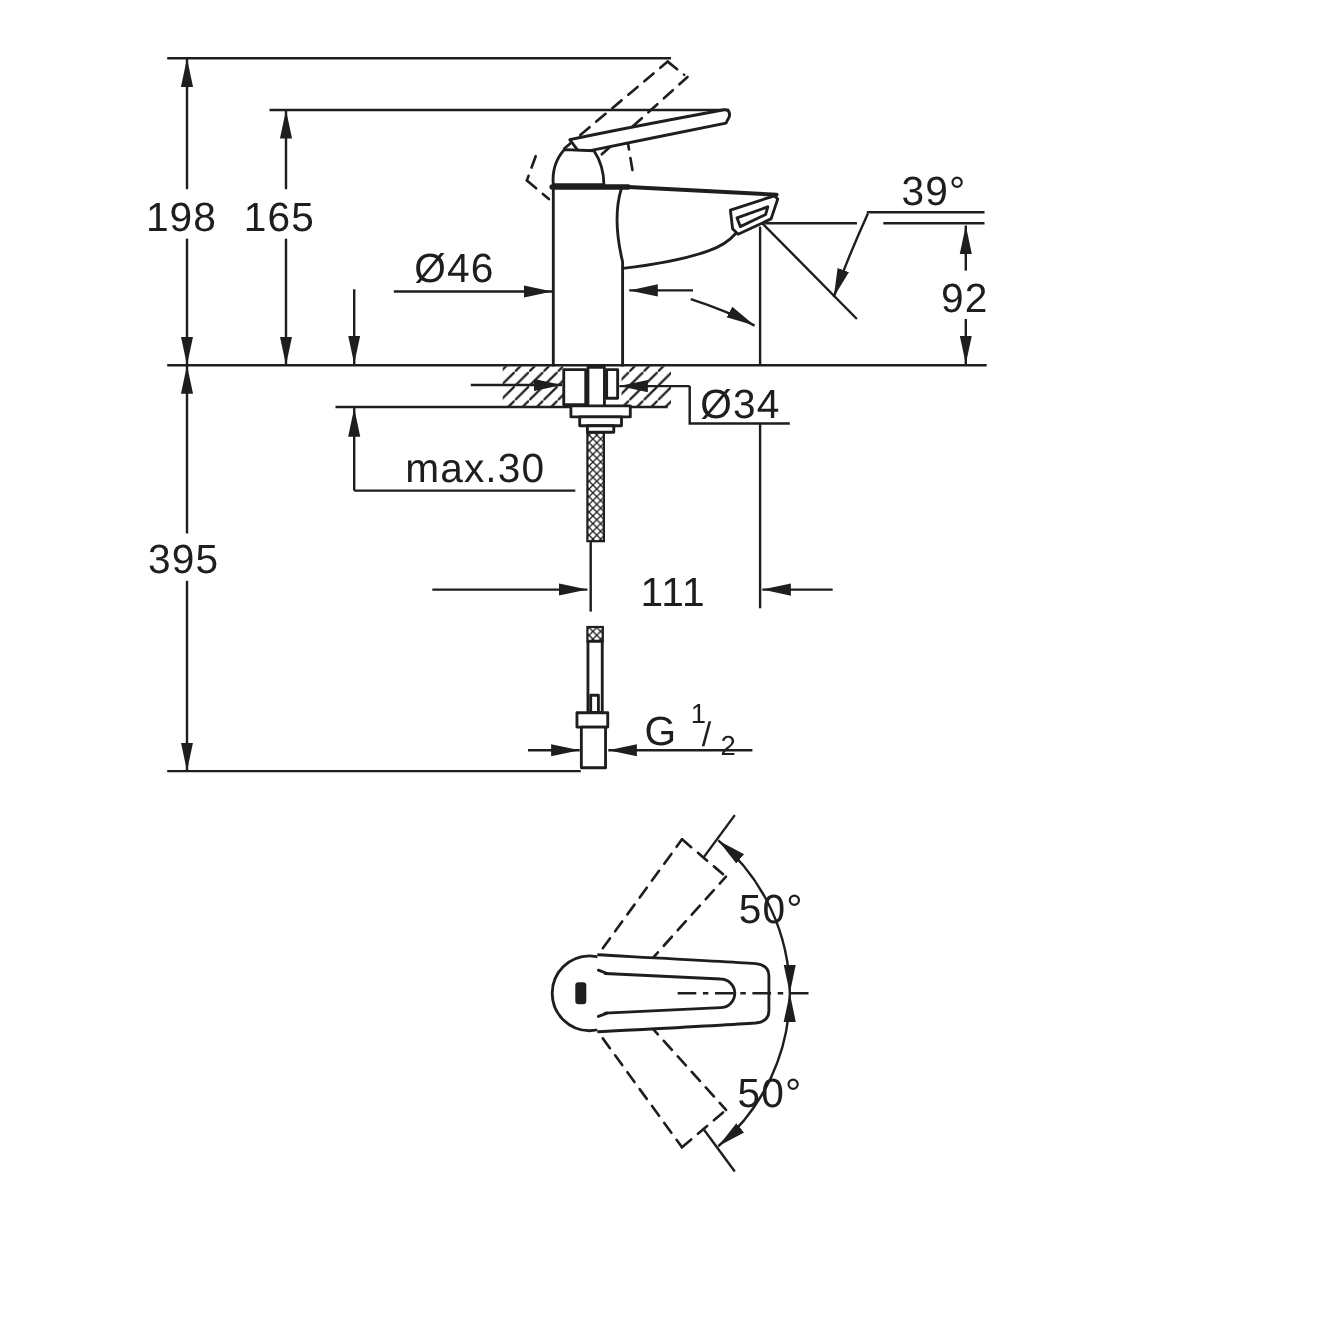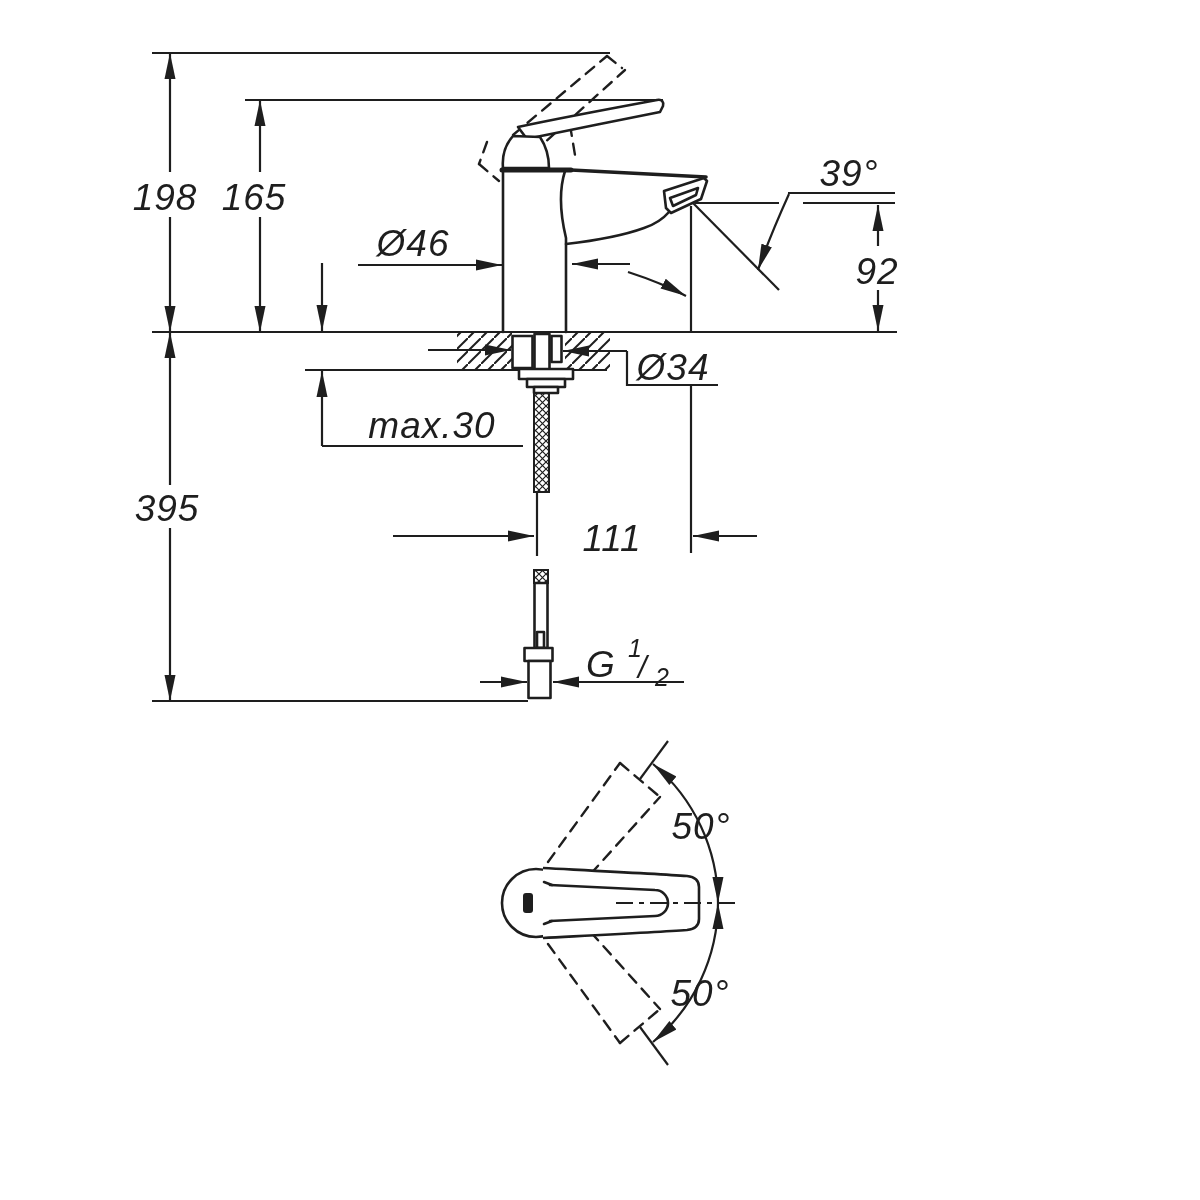--- a/index.html
+++ b/index.html
@@ -1,17 +1,17 @@
 <!DOCTYPE html>
 <html><head>
 <meta charset="utf-8">
 <style>
   html,body{margin:0;padding:0;background:#ffffff;}
   .stage{width:1200px;height:1200px;background:#ffffff;position:relative;overflow:hidden;
-         font-family:"Liberation Sans", sans-serif;font-style:italic;}
+         font-family:"Liberation Sans", sans-serif;}
   svg{display:block;}
   .dimtext{font-family:"Liberation Sans", sans-serif;font-size:37px;fill:#1e1e1e;letter-spacing:1px;}
   .dimtext-sm{font-family:"Liberation Sans", sans-serif;font-size:25px;fill:#1e1e1e;}
   .dimtext-md{font-family:"Liberation Sans", sans-serif;font-size:31px;fill:#1e1e1e;}
   .ln{stroke:#1e1e1e;stroke-width:2.2;fill:none;}
   .outline{stroke:#1e1e1e;stroke-width:2.6;fill:none;stroke-linecap:round;stroke-linejoin:round;}
   .outline-w{stroke:#1e1e1e;stroke-width:2.6;fill:#ffffff;stroke-linejoin:round;}
   .thick{stroke:#1e1e1e;stroke-width:5;fill:none;stroke-linecap:round;}
   .dashed{stroke:#1e1e1e;stroke-width:2.4;fill:none;stroke-dasharray:11 8;stroke-linecap:round;}
 </style>

